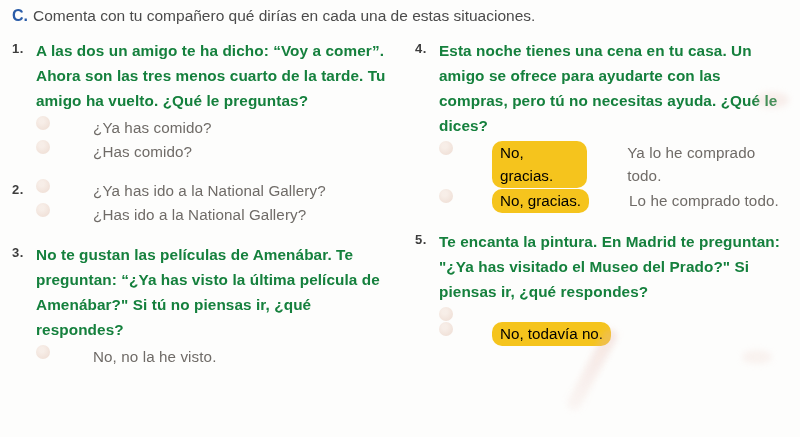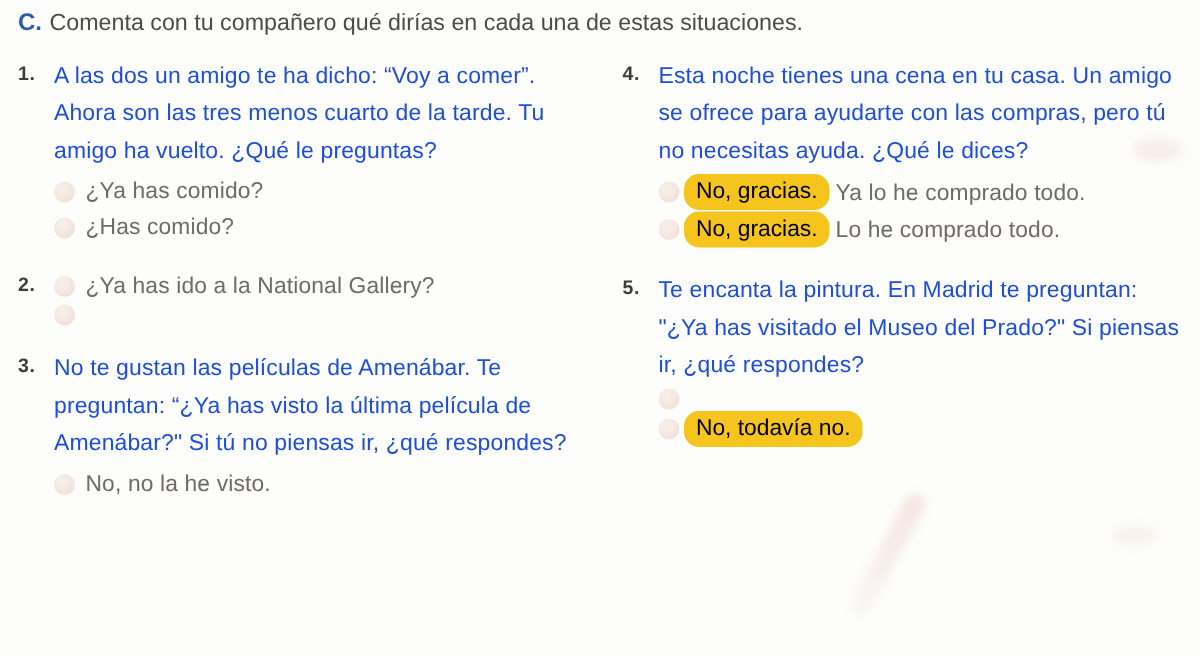--- a/index.html
+++ b/index.html
@@ -16,24 +16,24 @@
 
   .content { display: grid; grid-template-columns: 1fr 1fr; column-gap: 28px; padding-left: 0; }
 
   .item { display: flex; margin-bottom: 15px; }
   .num {
     flex: 0 0 24px; font-size: 13px; font-weight: 700; color: #3d3d3d;
     padding-top: 3px; letter-spacing: .5px;
   }
   .body { flex: 1; }
   .prompt {
-    font-size: 15.3px; font-weight: 400; color: #1d4ed8;
+    font-size: 15.3px; font-weight: 700; color: #15803d;
     line-height: 25px; margin-bottom: 3px; letter-spacing: .1px;
   }
-  .option { display: flex; align-items: center; line-height: 23px; margin-bottom: 1px; }
+  .option { display: flex; align-items: flex-start; line-height: 23px; margin-bottom: 1px; gap: 36px; }
   .bullet {
     flex: 0 0 14px; width: 14px; height: 14px; border-radius: 50%;
     background: radial-gradient(circle at 40% 35%, #f6ebe4 20%, var(--bullet, #eedcd2) 75%, #e9d4c8 100%);
     opacity: .85; margin-right: 7px;
   }
   .opt-text { font-size: 15.2px; color: #6f6b67; letter-spacing: .1px; }
   .opt-highlight {
     display: inline-block; font-size: 15.2px; color: #000000;
     background: var(--highlight, #f5c41d);
     border-radius: 10px; padding: 0px 8px 1px 8px;
@@ -86,20 +86,21 @@
 
       <div class="item">
         <div class="num">2.</div>
         <div class="body">
           <div class="option">
             <span class="bullet"></span>
             <span class="opt-text">¿Ya has ido a la National Gallery?</span>
           </div>
           <div class="option">
             <span class="bullet"></span>
+            <span class="opt-text">¿Has ido a la National Gallery?</span>
           </div>
         </div>
       </div>
 
       <div class="item">
         <div class="num">3.</div>
         <div class="body">
           <p class="prompt">No te gustan las películas de Amenábar. Te preguntan: “¿Ya has visto la última película de Amenábar?" Si tú no piensas ir, ¿qué respondes?</p>
           <div class="option">
             <span class="bullet"></span>

